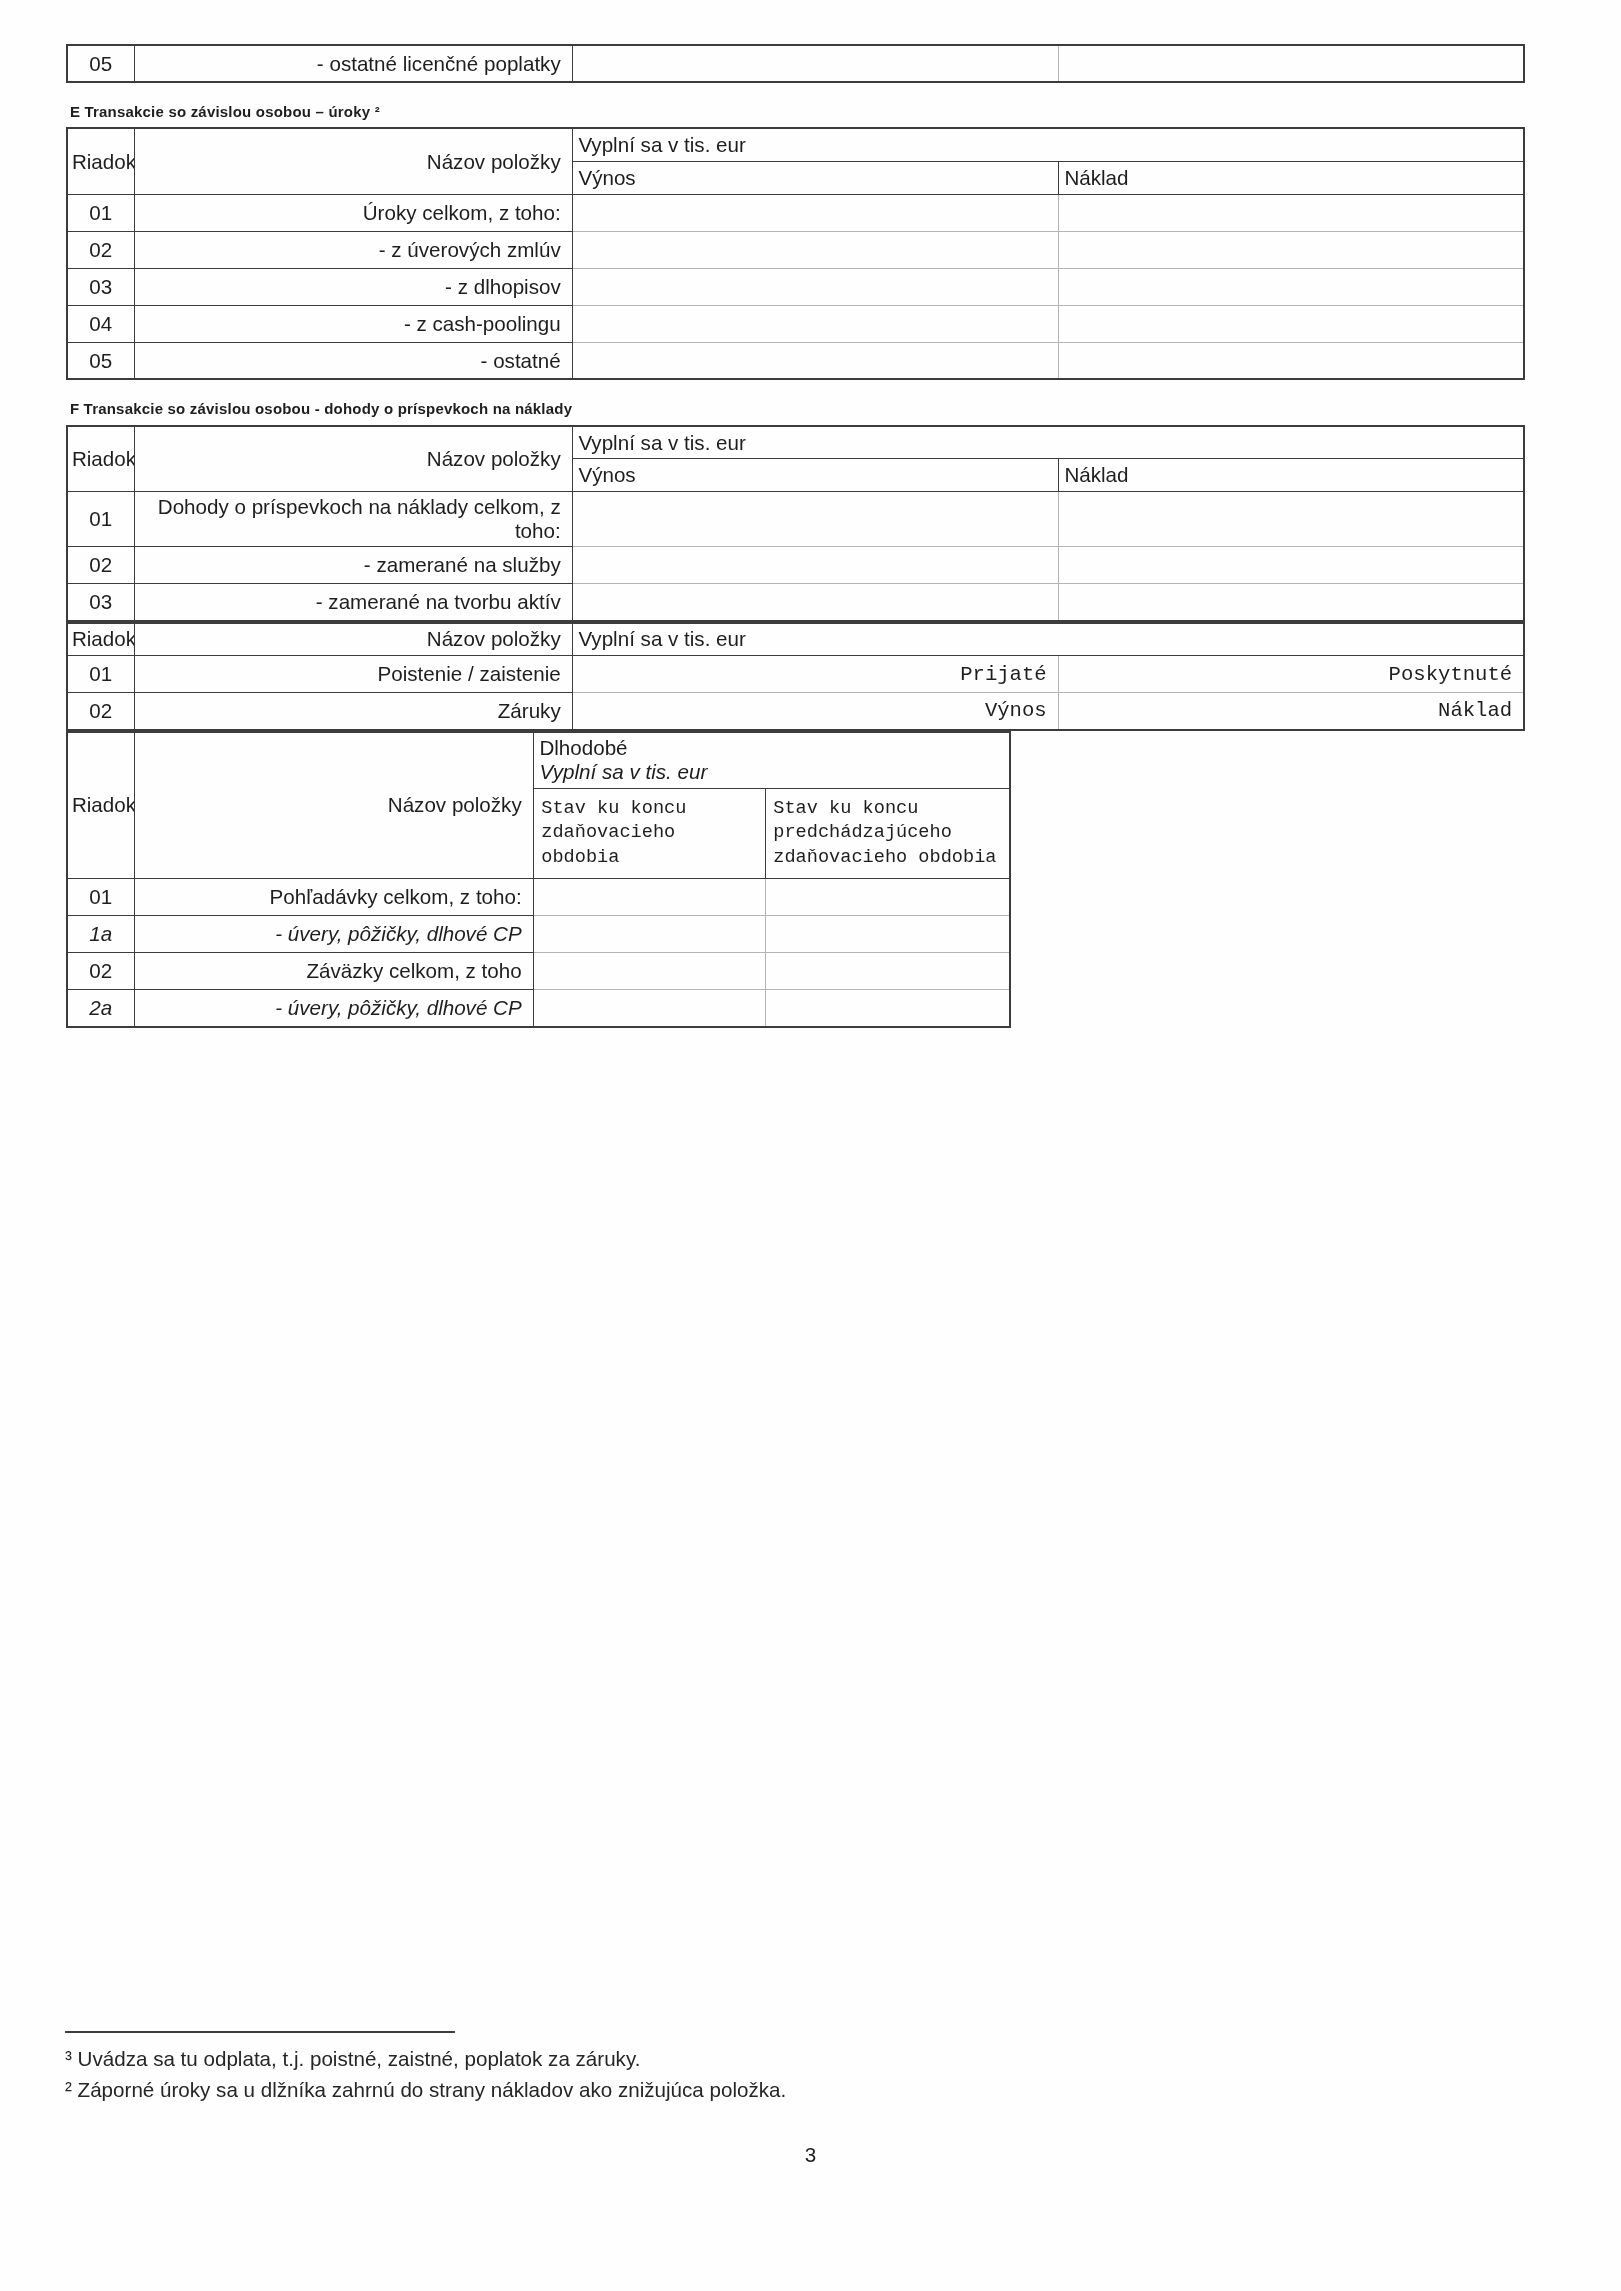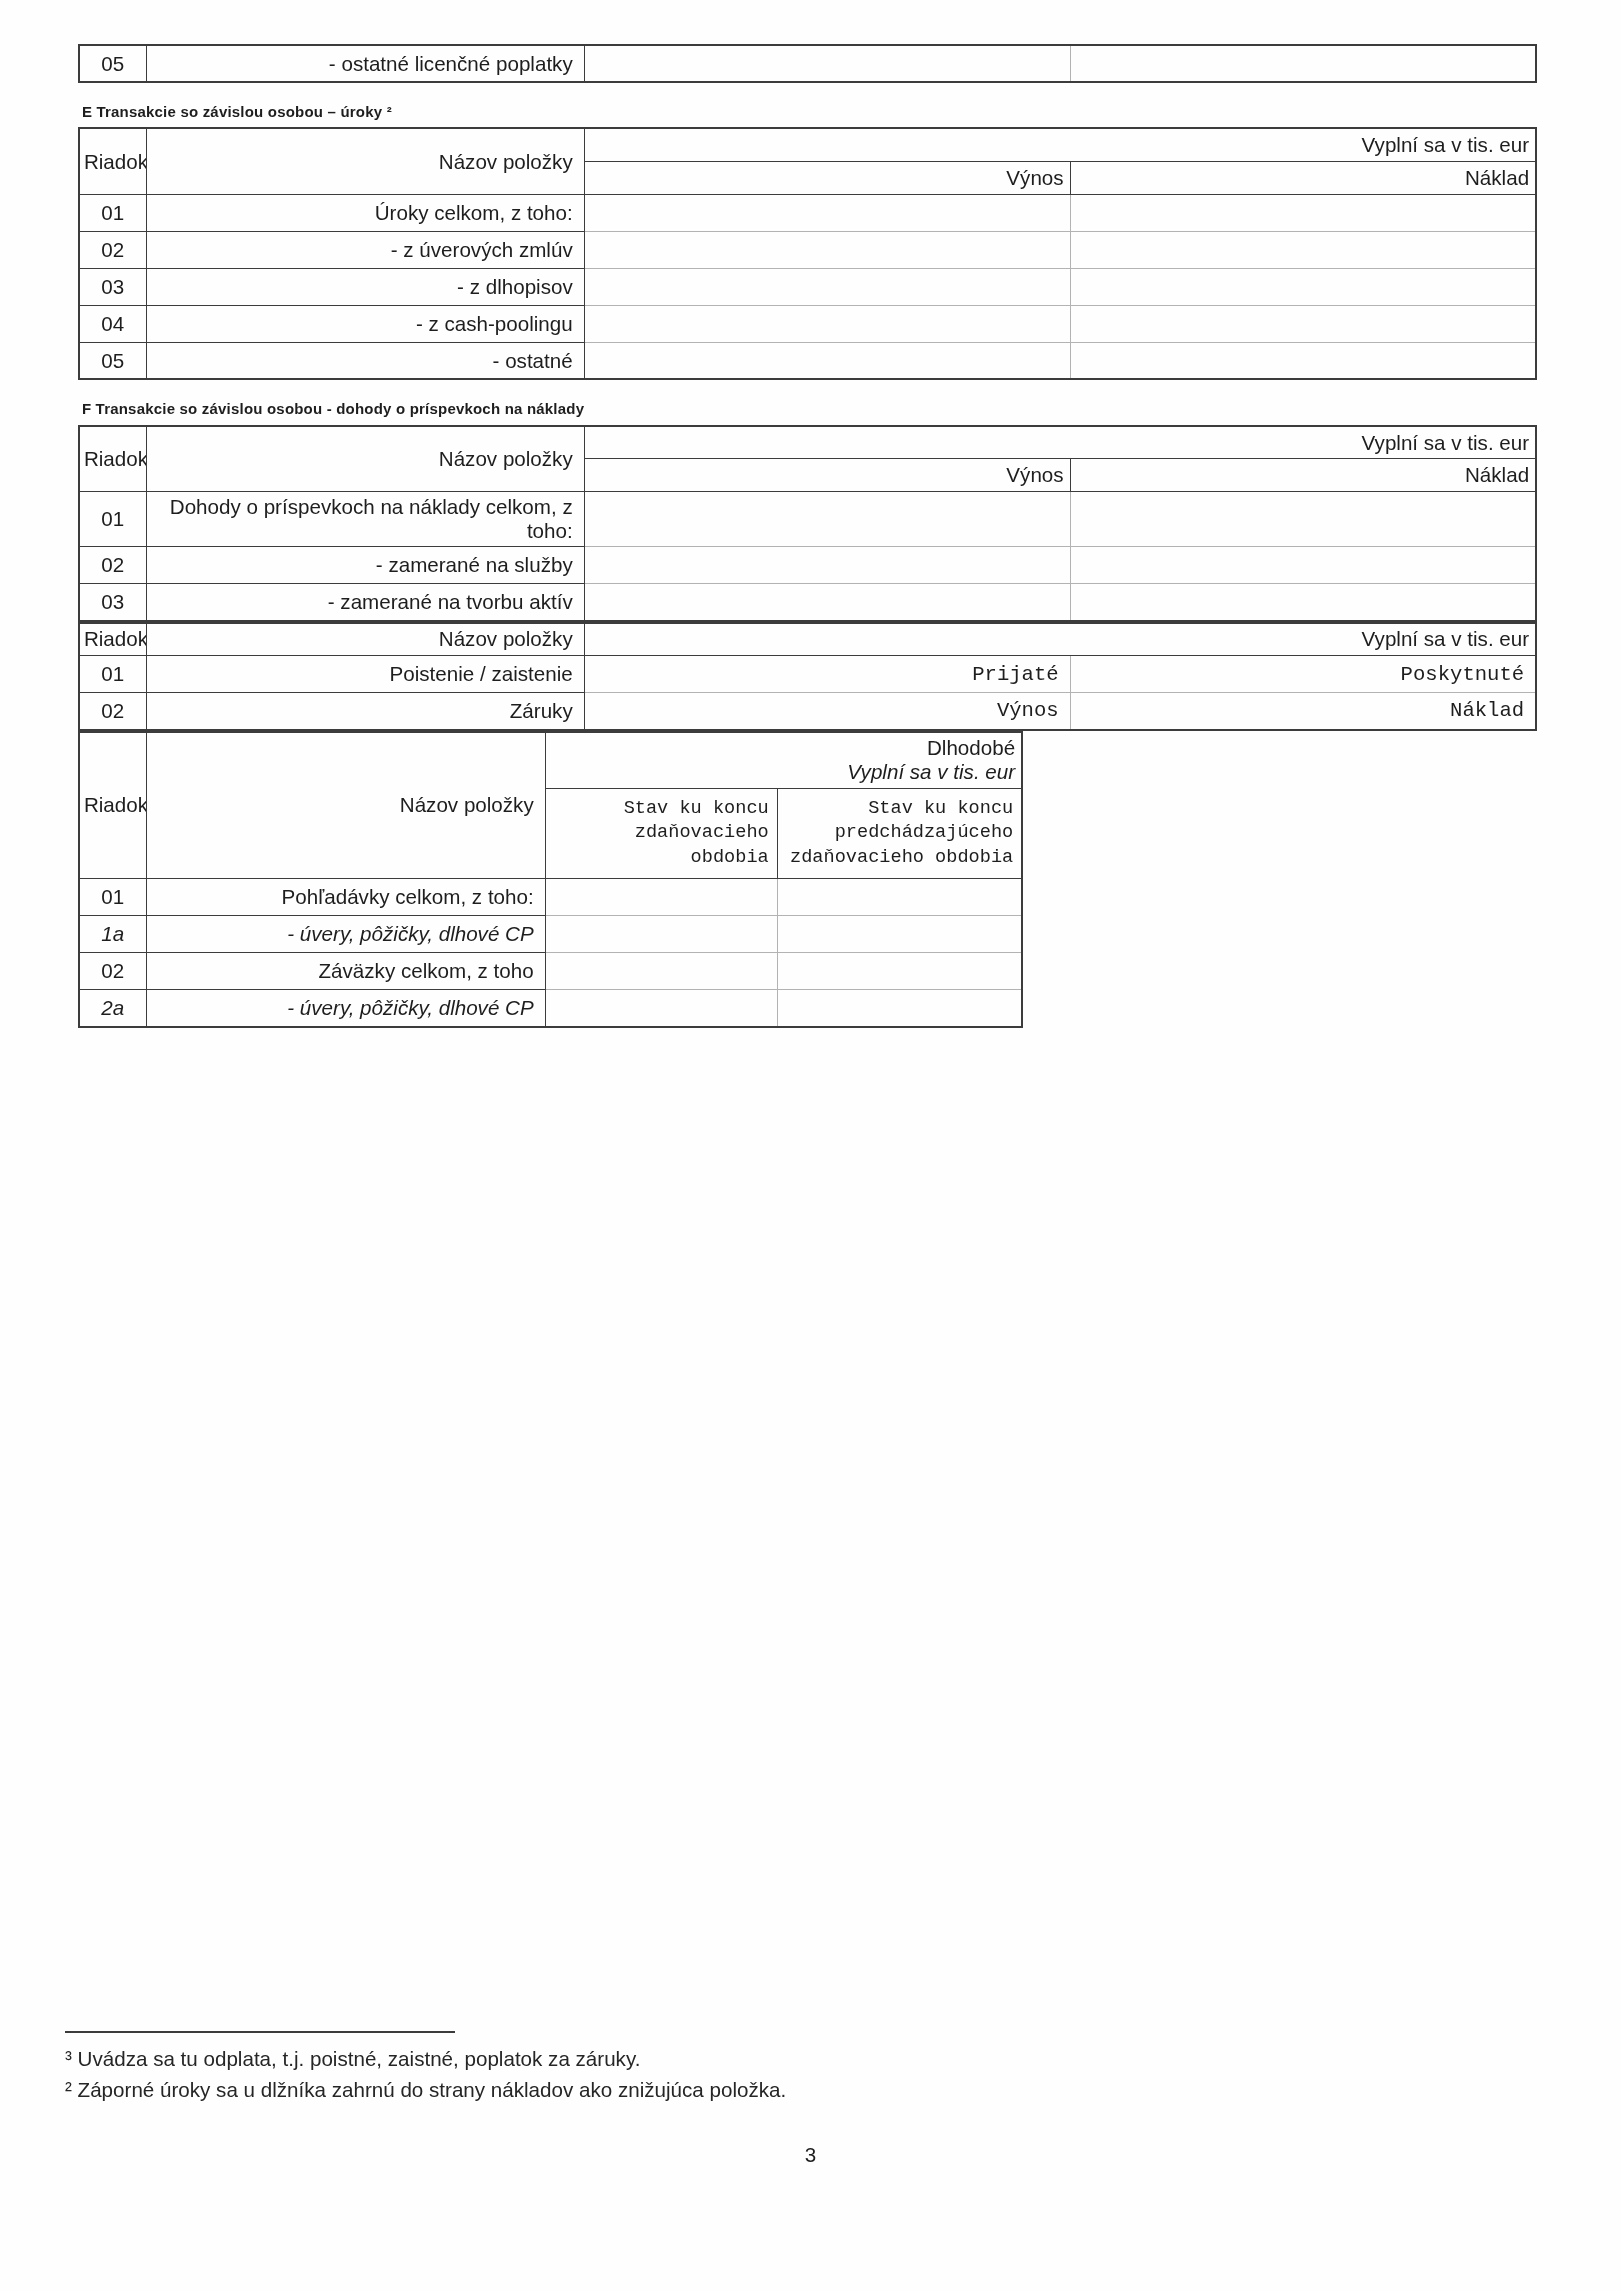--- a/index.html
+++ b/index.html
@@ -7,21 +7,21 @@
     position: relative;
     width: 1621px;
     height: 2292px;
     background: #fefefe;
     font-family: "Liberation Sans", sans-serif;
     color: #1e1e1e;
     overflow: hidden;
   }
   .content {
     position: absolute;
-    left: 78px;
+    left: 66px;
     top: 44px;
     width: 1457px;
   }
   .section-title {
     font-size: 15px;
     font-weight: bold;
     margin: 19.6px 0 7.8px 3.9px;
     letter-spacing: 0.2px;
   }
   table.tbl {
@@ -35,21 +35,21 @@
     font-size: 20.6px;
     vertical-align: middle;
     overflow: hidden;
   }
   
   td.d { border: 1px solid #3c3c3c; }
   
   td.l { border: 1px solid #b3b3b3; font-family: Liberation Mono, monospace; }
   .num { text-align: center; padding: 2px 3.9px; }
   .lbl { text-align: right; padding: 2.9px 10.8px; }
-  .ctr { text-align: right; padding: 2.9px 5.9px; }
+  .ctr { text-align: left; padding: 2.9px 5.9px; }
   .sm  { font-size: 18.6px; line-height: 1.3; padding: 5.9px 7.8px; }
   .italic { font-style: italic; }
   tr.r   { height: 37px; }
   tr.hr1 { height: 33px; }
   tr.hr2 { height: 33px; }
   tr.h-hr1 { height: 57px; }
   tr.h-hr2 { height: 90px; font-family: Liberation Mono, monospace; }
   .col-riadok { width: 67px; }
   .col-nazov  { width: 438px; }
   .col-v1     { width: 486px; }

